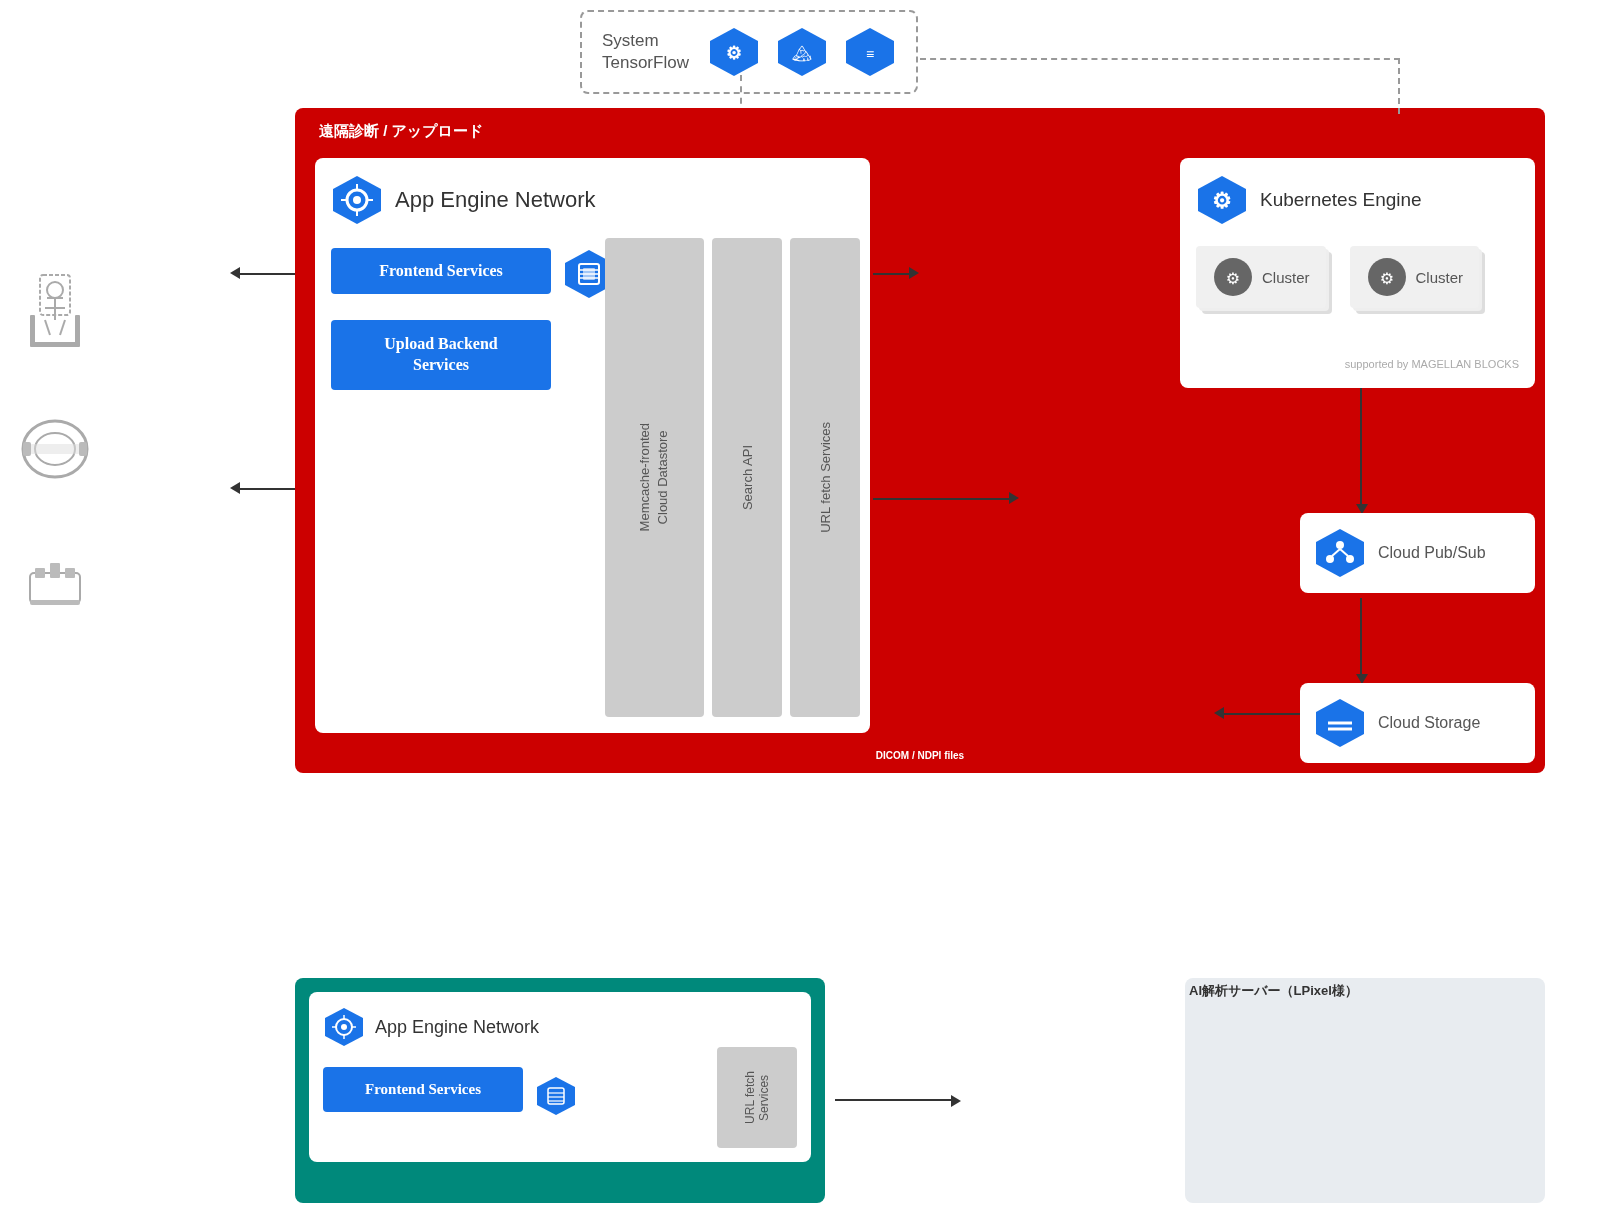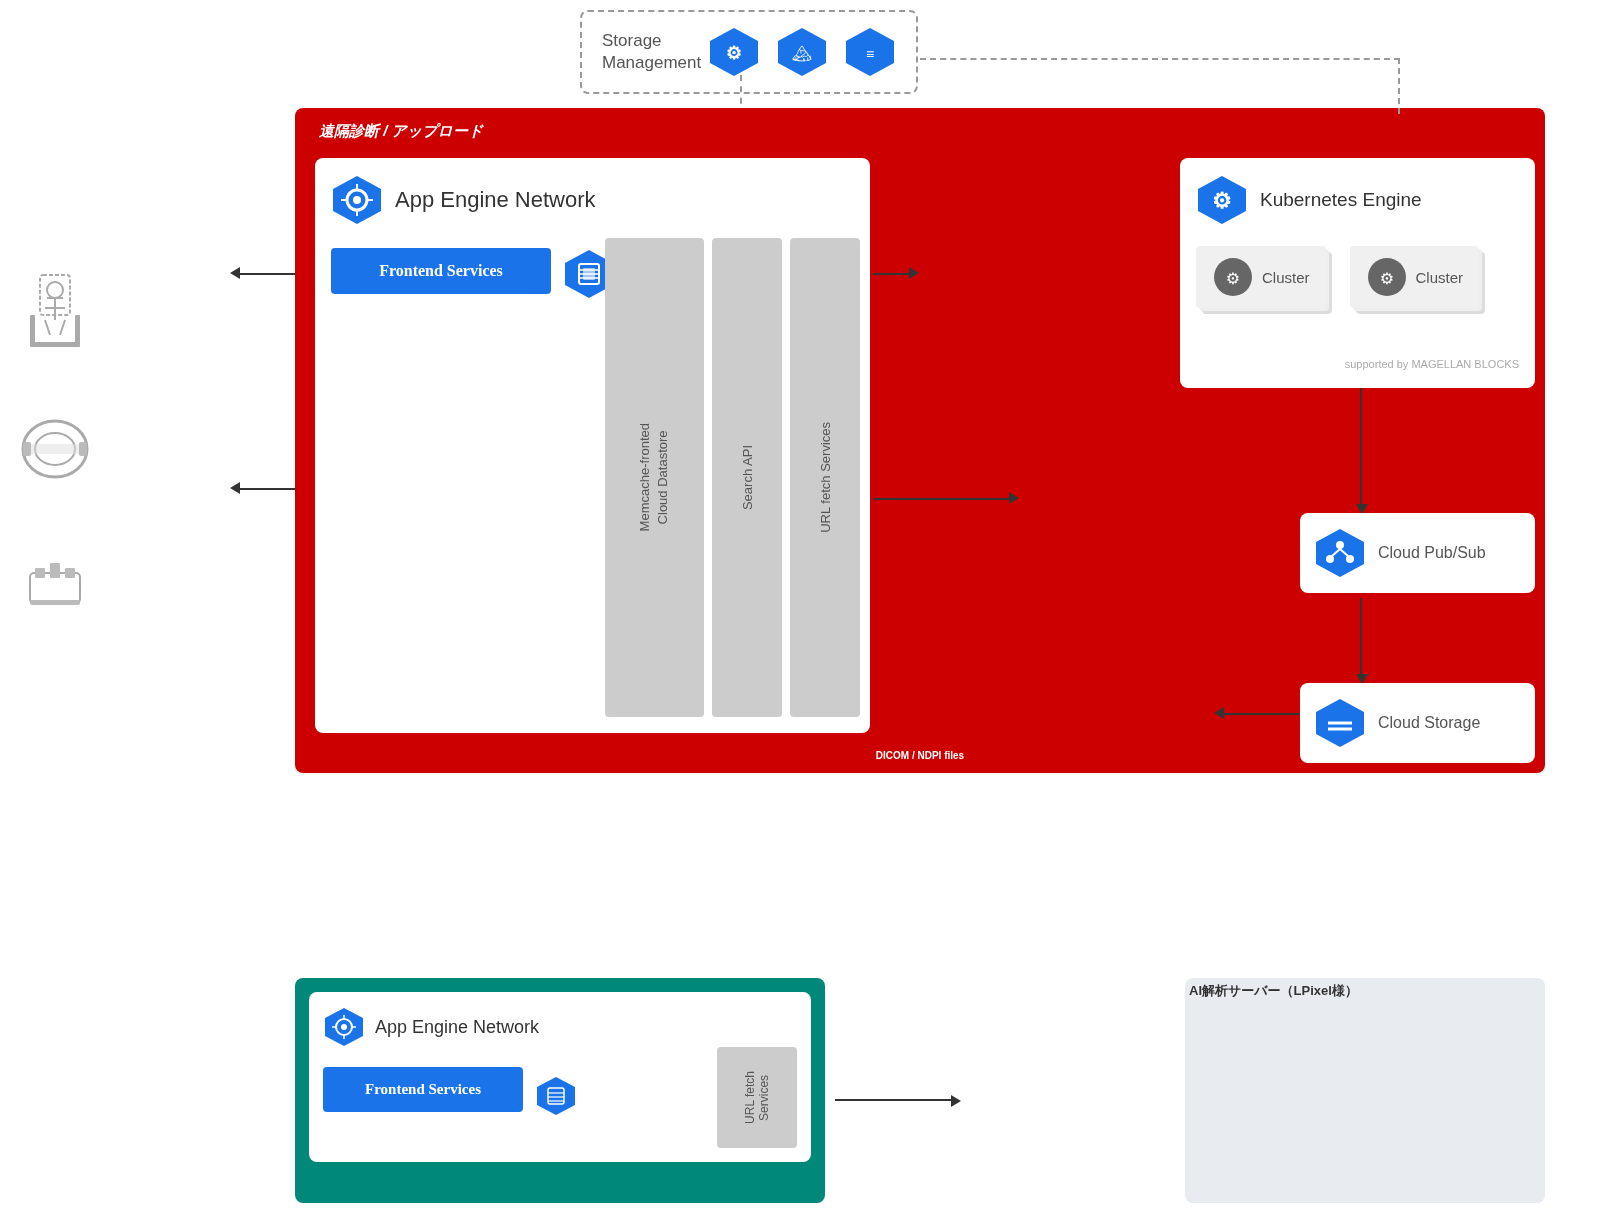--- a/index.html
+++ b/index.html
@@ -86,21 +86,21 @@
       display: flex;
       flex-direction: column;
       gap: 60px;
       align-items: center;
     }
   </style>
 </head>
 <body>
 
 <div class="system-management-box">
-  <span class="system-management-label">Storage Management</span>
+  <span class="system-management-label">System TensorFlow</span>
 
   <div class="gcp-hex">
     <svg viewBox="0 0 52 52">
       <polygon points="26,2 50,15 50,37 26,50 2,37 2,15" fill="#1a73e8"></polygon>
       <text x="26" y="33" text-anchor="middle" fill="white" font-size="18" font-weight="bold">⚙</text>
     </svg>
   </div>
   <div class="gcp-hex">
     <svg viewBox="0 0 52 52">
       <polygon points="26,2 50,15 50,37 26,50 2,37 2,15" fill="#1a73e8"></polygon>
@@ -152,41 +152,42 @@
       <rect x="10" y="20" width="10" height="10" fill="#bbb" rx="1"></rect>
       <rect x="25" y="15" width="10" height="15" fill="#bbb" rx="1"></rect>
       <rect x="40" y="20" width="10" height="10" fill="#bbb" rx="1"></rect>
       <rect x="5" y="52" width="50" height="5" fill="#bbb" rx="2"></rect>
     </svg>
   </div>
 </div>
 
 <div style="position:absolute;top:108px;left:295px;right:55px;height:665px;background:#cc0000;border-radius:8px;padding:14px;">
 
-  <div style="color:#fff;font-size:15px;font-weight:bold;margin-bottom:8px;margin-left:10px;font-style:italic;">遠隔診断 / アップロード</div>
+  <div style="color:#fff;font-size:15px;font-weight:bold;margin-bottom:8px;margin-left:10px;">遠隔診断 / アップロード</div>
 
   <div style="position:absolute;top:50px;left:20px;width:555px;bottom:40px;background:#fff;border-radius:8px;padding:16px;overflow:hidden;">
 
     <div style="display:flex;align-items:center;gap:12px;margin-bottom:20px;">
       <div class="gcp-hex">
         <svg viewBox="0 0 52 52">
           <polygon points="26,2 50,15 50,37 26,50 2,37 2,15" fill="#1a73e8"></polygon>
           <circle cx="26" cy="26" r="10" fill="none" stroke="white" stroke-width="3"></circle>
           <circle cx="26" cy="26" r="4" fill="white"></circle>
           <line x1="26" y1="10" x2="26" y2="16" stroke="white" stroke-width="2"></line>
           <line x1="26" y1="36" x2="26" y2="42" stroke="white" stroke-width="2"></line>
           <line x1="10" y1="26" x2="16" y2="26" stroke="white" stroke-width="2"></line>
           <line x1="36" y1="26" x2="42" y2="26" stroke="white" stroke-width="2"></line>
         </svg>
       </div>
       <span style="font-size:22px;color:#333;font-weight:500;">App Engine Network</span>
     </div>
 
     <div style="position:absolute;top:90px;left:16px;display:flex;flex-direction:column;gap:14px;">
       <button class="service-btn">Frontend Services</button>
+      <button class="service-btn" style="line-height:1.3;">Upload Backend<br>Services</button>
     </div>
 
     <div style="position:absolute;top:90px;left:248px;">
       <div class="gcp-hex">
         <svg viewBox="0 0 52 52">
           <polygon points="26,2 50,15 50,37 26,50 2,37 2,15" fill="#1a73e8"></polygon>
           <rect x="16" y="16" width="20" height="20" rx="2" fill="none" stroke="white" stroke-width="2"></rect>
           <rect x="20" y="20" width="12" height="12" rx="1" fill="white" opacity="0.6"></rect>
           <line x1="16" y1="22" x2="36" y2="22" stroke="white" stroke-width="1.5"></line>
           <line x1="16" y1="26" x2="36" y2="26" stroke="white" stroke-width="1.5"></line>

